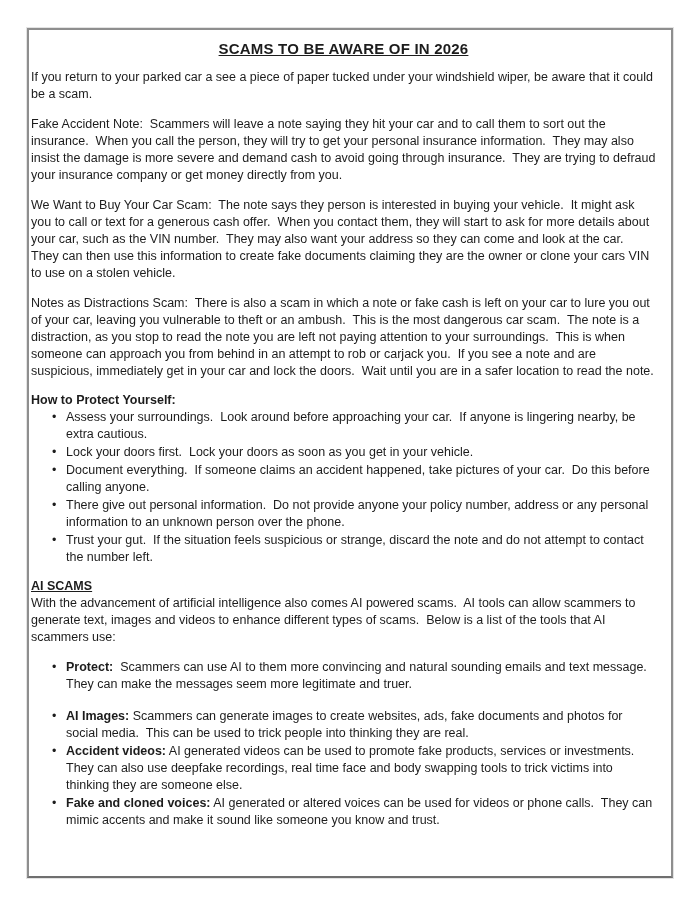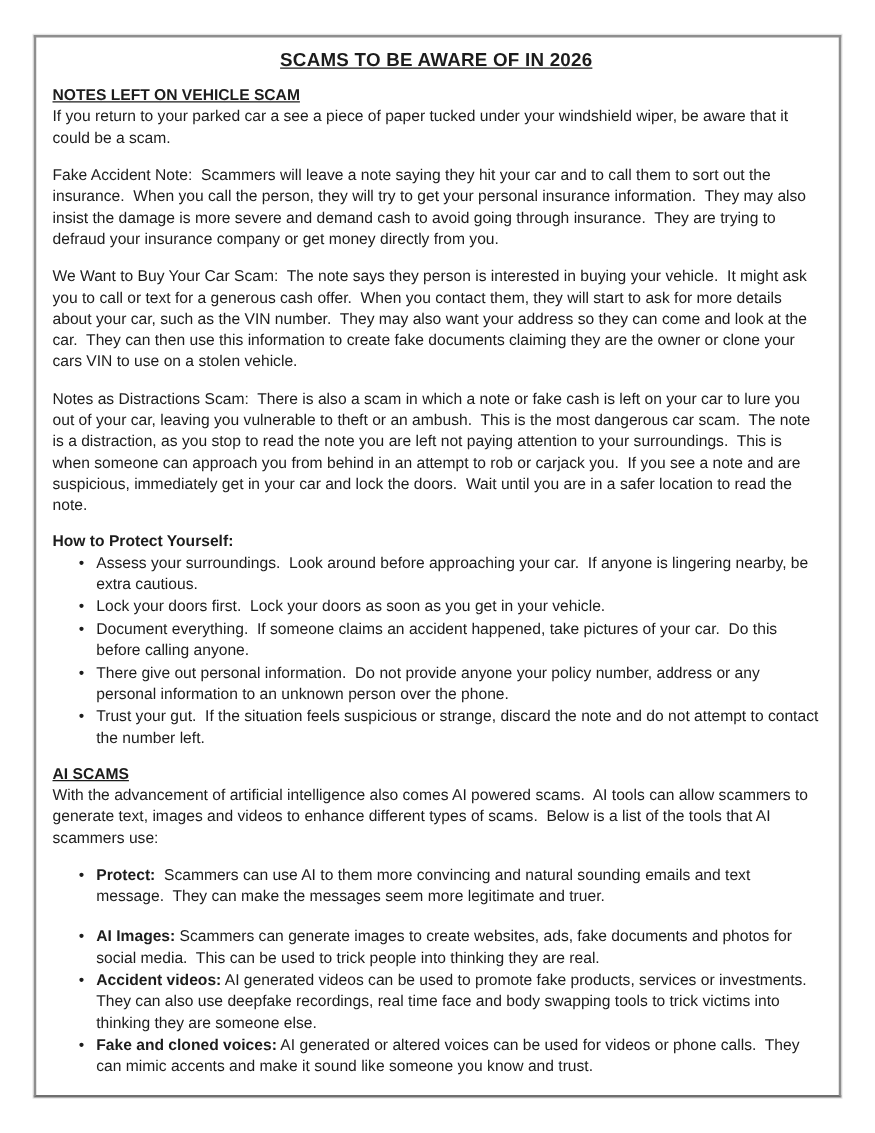--- a/index.html
+++ b/index.html
@@ -16,21 +16,21 @@
     position: absolute;
     left: 27px;
     top: 28px;
     width: 646px;
     height: 850px;
     box-sizing: border-box;
     background: #ffffff;
     border: 2px solid #8e8e8e;
     border-bottom-color: #6f6f6f;
     box-shadow: 0 0 0 1px #e3e3e3;
-    padding: 8px 15px 0 13px;
+    padding: 8px 15px 0 2px;
     overflow: hidden;
   }
   .doc-title {
     text-align: center;
     font-size: 15px;
     font-weight: bold;
     text-decoration: underline;
     margin: 2px 0 12px 0;
     letter-spacing: 0.2px;
   }
@@ -74,21 +74,20 @@
   li.gap-after { margin-bottom: 15px !important; }
   ul.ai-list { margin-top: 6px; }
 </style>
 </head>
 <body>
 
 <div class="page">
 
   <h1 class="doc-title">SCAMS TO BE AWARE OF IN 2026</h1>
 
-  <h2 class="sec-heading">NOTES LEFT ON VEHICLE SCAM</h2>
 
   <p class="body-par pre">If you return to your parked car a see a piece of paper tucked under your windshield wiper, be aware that it could be a scam.</p>
 
   <p class="body-par"><b class="lead">Fake Accident Note:</b><span class="pre">  Scammers will leave a note saying they hit your car and to call them to sort out the insurance.  When you call the person, they will try to get your personal insurance information.  They may also insist the damage is more severe and demand cash to avoid going through insurance.  They are trying to defraud your insurance company or get money directly from you.</span></p>
 
   <p class="body-par"><b class="lead">We Want to Buy Your Car Scam:</b><span class="pre">  The note says they person is interested in buying your vehicle.  It might ask you to call or text for a generous cash offer.  When you contact them, they will start to ask for more details about your car, such as the VIN number.  They may also want your address so they can come and look at the car.  They can then use this information to create fake documents claiming they are the owner or clone your cars VIN to use on a stolen vehicle.</span></p>
 
   <p class="body-par"><b class="lead">Notes as Distractions Scam:</b><span class="pre">  There is also a scam in which a note or fake cash is left on your car to lure you out of your car, leaving you vulnerable to theft or an ambush.  This is the most dangerous car scam.  The note is a distraction, as you stop to read the note you are left not paying attention to your surroundings.  This is when someone can approach you from behind in an attempt to rob or carjack you.  If you see a note and are suspicious, immediately get in your car and lock the doors.  Wait until you are in a safer location to read the note.</span></p>
 
   <h3 class="sub-heading">How to Protect Yourself:</h3>

